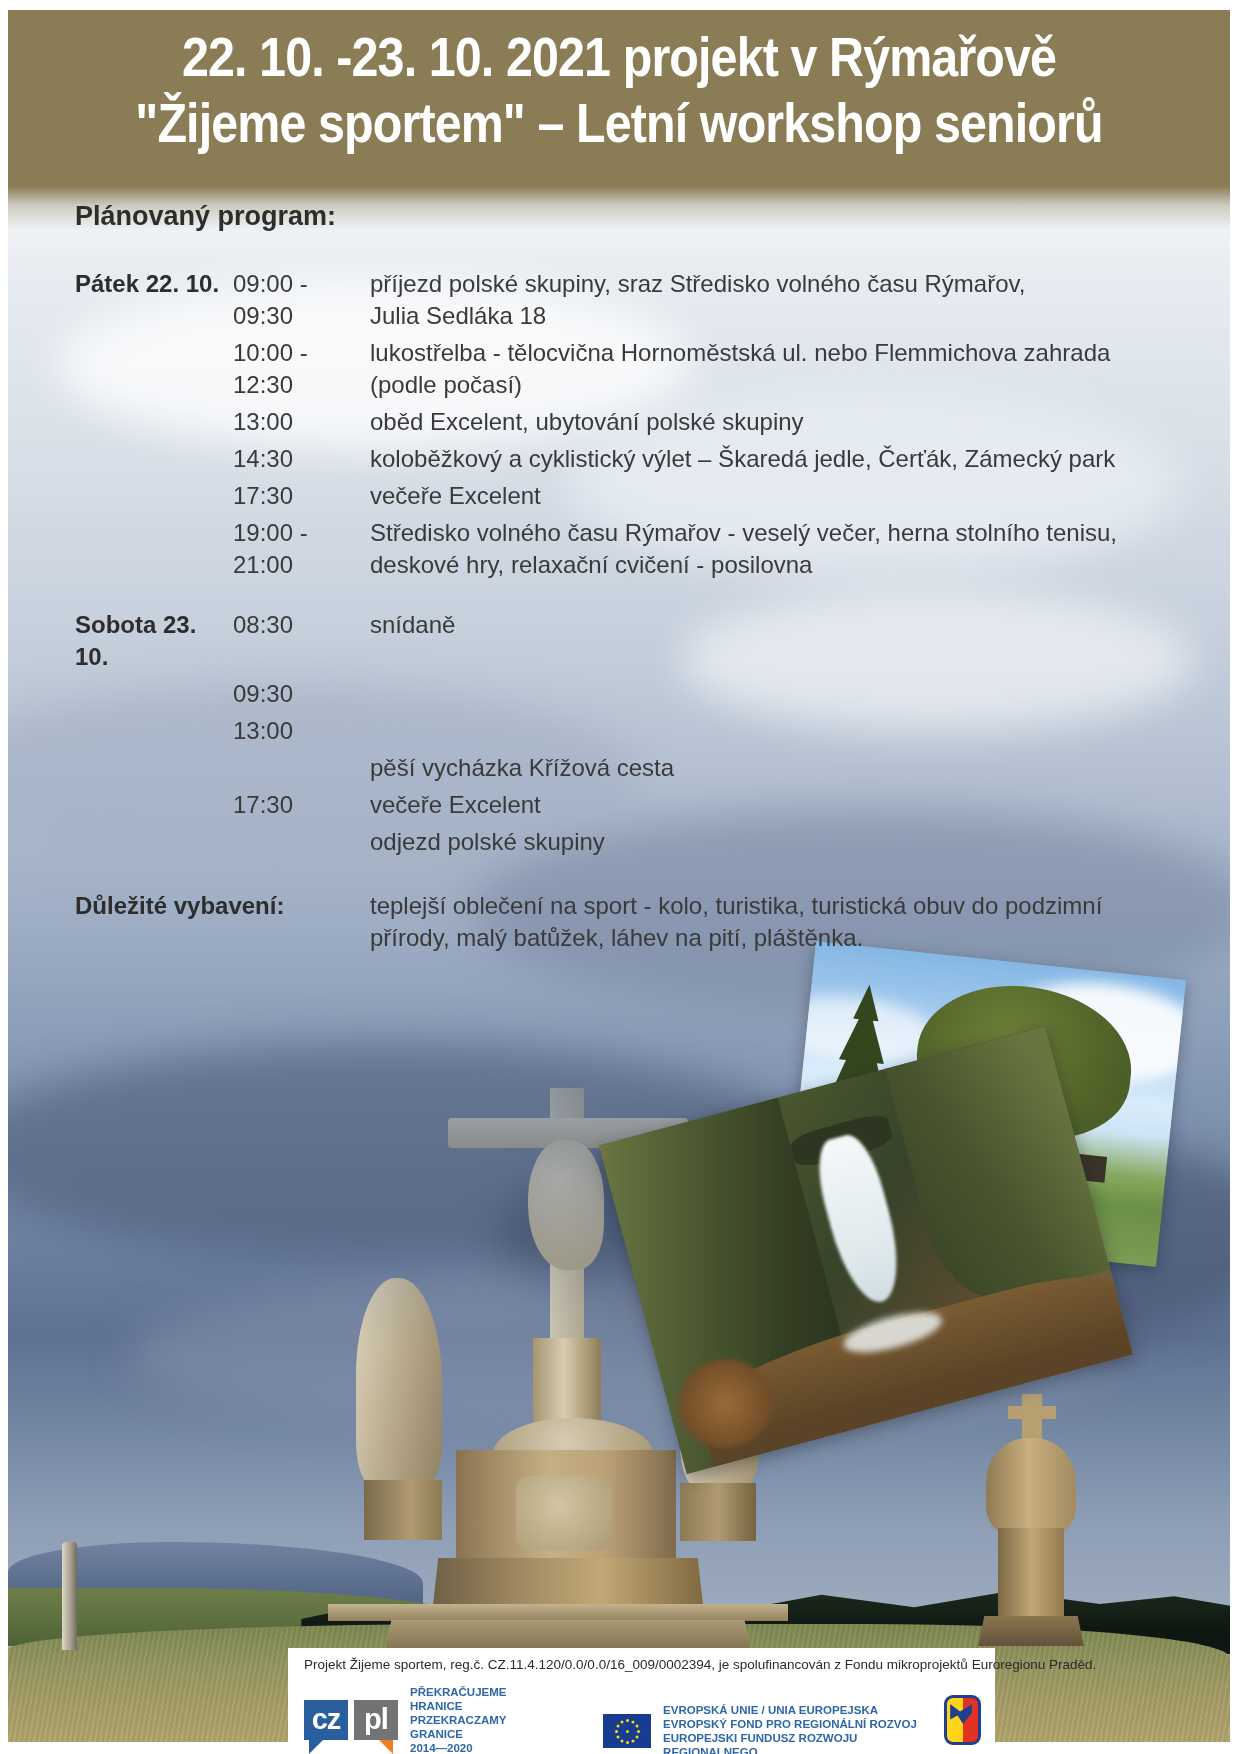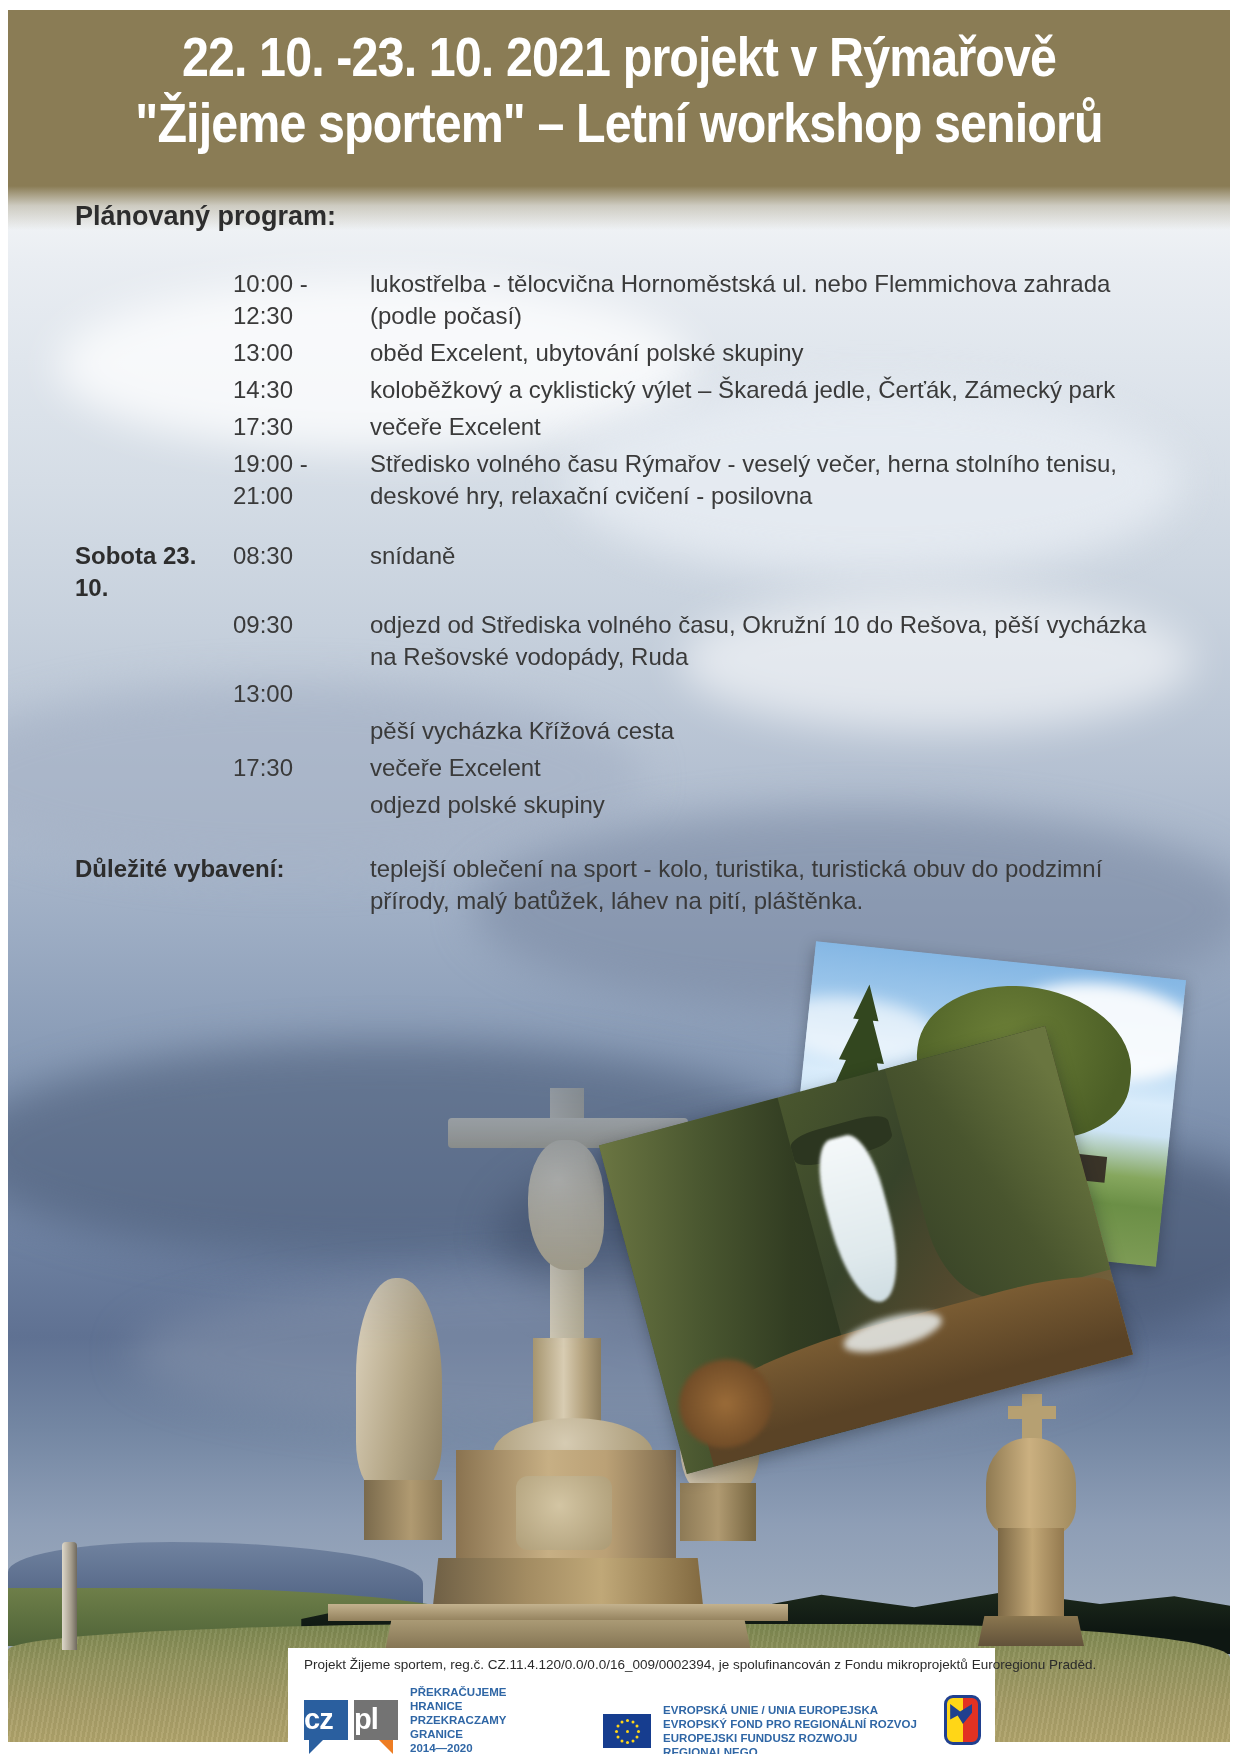--- a/index.html
+++ b/index.html
@@ -130,21 +130,21 @@
   .equip{display:grid;grid-template-columns:295px 1fr;margin-top:32px;}
   .equip .lbl{font-weight:bold;color:#2d2d2d;}
   .equip .desc{white-space:pre-line;}
 
   
   .footerbox{position:absolute;left:288px;top:1648px;width:707px;height:106px;background:#fff;z-index:8;}
   .fnote{font-size:13.5px;line-height:16px;color:#2b2b2b;padding:9px 8px 0 16px;white-space:nowrap;}
   .logos{display:flex;align-items:center;margin-top:8px;padding:0 10px 0 16px;}
   .czpl{display:flex;gap:6px;}
   .tile{position:relative;width:44px;height:40px;color:#fff;font-weight:bold;font-size:29px;
-     line-height:38px;text-align:left;letter-spacing:-1px;}
+     line-height:38px;text-align:center;letter-spacing:-1px;}
   .tile-cz{background:#2a5f9f;}
   .tile-cz::after{content:'';position:absolute;left:5px;top:100%;border:7px solid transparent;
      border-top-color:#2a5f9f;border-left-color:#2a5f9f;}
   .tile-pl{background:#737373;}
   .tile-pl::after{content:'';position:absolute;right:5px;top:100%;border:7px solid transparent;
      border-top-color:#ee7d23;border-right-color:#ee7d23;}
   .lg-text{font-size:11.5px;line-height:14px;font-weight:bold;color:#2f66a5;margin-left:12px;}
   .eu-group{display:flex;align-items:center;margin-left:46px;margin-top:22px;}
   .eu-flag{position:relative;width:50px;height:34px;background:#163d8f;}
   .eu-flag::after{content:'';position:absolute;left:50%;top:50%;width:3px;height:3px;margin:-1.5px;
@@ -232,20 +232,26 @@
       <div class="wf-pool"></div>
       <div class="wf-foam"></div>
       <div class="wf-leaves"></div>
     </div>
   </div>
 
   <div class="content">
     <div class="ptitle">Plánovaný program:</div>
 
     <div class="prow">
+      <div class="day">Pátek 22. 10.</div>
+      <div class="time">09:00 - 09:30</div>
+      <div class="desc">příjezd polské skupiny, sraz Středisko volného času Rýmařov,
+Julia Sedláka 18</div>
+    </div>
+    <div class="prow">
       <div class="day"></div>
       <div class="time">10:00 - 12:30</div>
       <div class="desc">lukostřelba - tělocvična Hornoměstská ul. nebo Flemmichova zahrada
 (podle počasí)</div>
     </div>
     <div class="prow">
       <div class="day"></div>
       <div class="time">13:00</div>
       <div class="desc">oběd Excelent, ubytování polské skupiny</div>
     </div>
@@ -267,22 +273,20 @@
     </div>
 
     <div class="prow sat-gap">
       <div class="day">Sobota 23. 10.</div>
       <div class="time">08:30</div>
       <div class="desc">snídaně</div>
     </div>
     <div class="prow">
       <div class="day"></div>
       <div class="time">09:30</div>
-      <div class="desc">odjezd od Střediska volného času, Okružní 10 do Rešova, pěší vycházka
-na Rešovské vodopády, Ruda</div>
     </div>
     <div class="prow">
       <div class="day"></div>
       <div class="time">13:00</div>
     </div>
     <div class="prow">
       <div class="day"></div>
       <div class="time"></div>
       <div class="desc">pěší vycházka Křížová cesta</div>
     </div>

